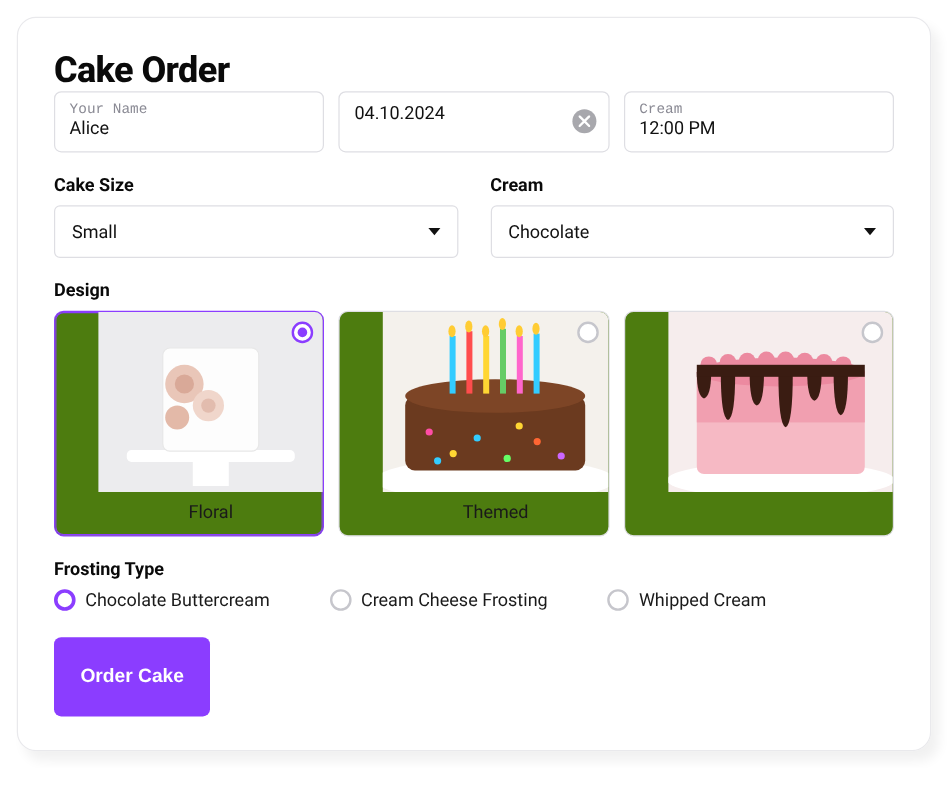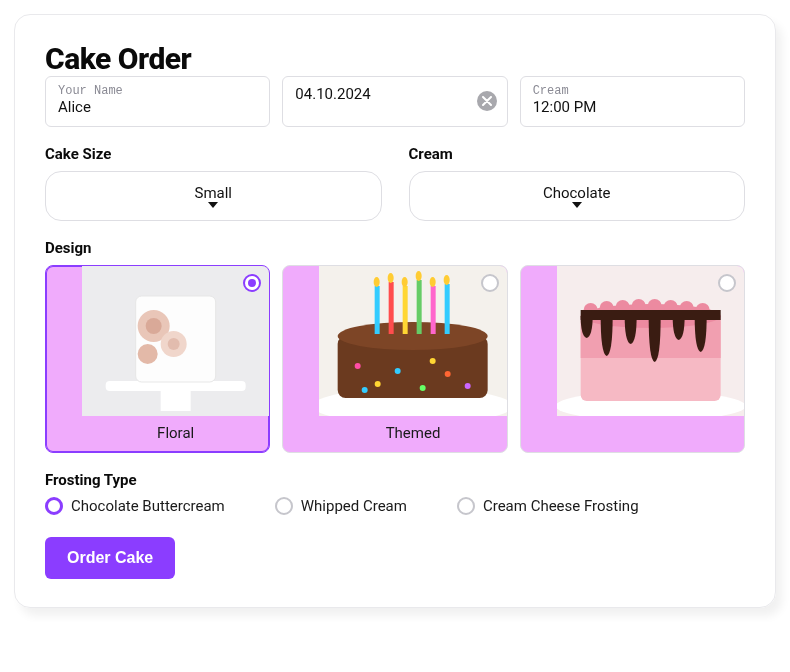--- a/index.html
+++ b/index.html
@@ -62,47 +62,46 @@
   .selects-row { display: flex; gap: 27px; margin-bottom: 18px; }
   .select-col { flex: 1; }
   .section-label {
     font-size: 15px;
     font-weight: 700;
     color: #0a0a0a;
     margin-bottom: 8px;
   }
   .select {
     border: 1px solid #dedee3;
-    border-radius: 16px;
+    border-radius: 5px;
     padding: 12px 14px;
     font-size: 15px;
     color: #111;
     display: flex;
     align-items: center;
     justify-content: space-between;
     cursor: pointer;
-    flex-direction: column;
   }
   .caret {
     width: 0; height: 0;
     border-left: 5px solid transparent;
     border-right: 5px solid transparent;
     border-top: 6px solid #111;
   }
 
   
   .design-row { display: flex; gap: 12px; margin-bottom: 18px; }
   .design-card {
     flex: 1;
     border: 1px solid #dedee3;
     border-radius: 8px;
     overflow: hidden;
     position: relative;
     cursor: pointer;
-    background: #f0abfc;
+    background: #4d7c0f;
     padding-left: 36px;
   }
   .design-card.selected {
     border-color: #8b3dff;
     box-shadow: 0 0 0 1px #8b3dff inset;
   }
   .design-img {
     width: 100%;
     height: 150px;
     display: block;
@@ -152,21 +151,21 @@
     border-radius: 50%;
     background: #fff;
   }
 
   
   .submit {
     background: #8b3dff;
     color: #fff;
     border: none;
     border-radius: 6px;
-    padding: 12px 22px;
+    padding: 24px 22px;
     font-size: 16px;
     font-weight: 700;
     cursor: pointer;
   }
 </style>
 </head>
 <body>
 
 <div class="card">
 
@@ -306,25 +305,25 @@
   <div class="section-label">Frosting Type</div>
   <div class="frost-row">
 
     <div class="radio-opt selected">
       <span class="radio-circ"></span>
       <span>Chocolate Buttercream</span>
     </div>
 
     <div class="radio-opt">
       <span class="radio-circ"></span>
-      <span>Whipped Cream</span>
+      <span>Cream Cheese Frosting</span>
     </div>
 
     <div class="radio-opt">
       <span class="radio-circ"></span>
-      <span>Cream Cheese Frosting</span>
+      <span>Whipped Cream</span>
     </div>
 
   </div>
 
   <button class="submit">Order Cake</button>
 
 </div>
 
 </body></html>

